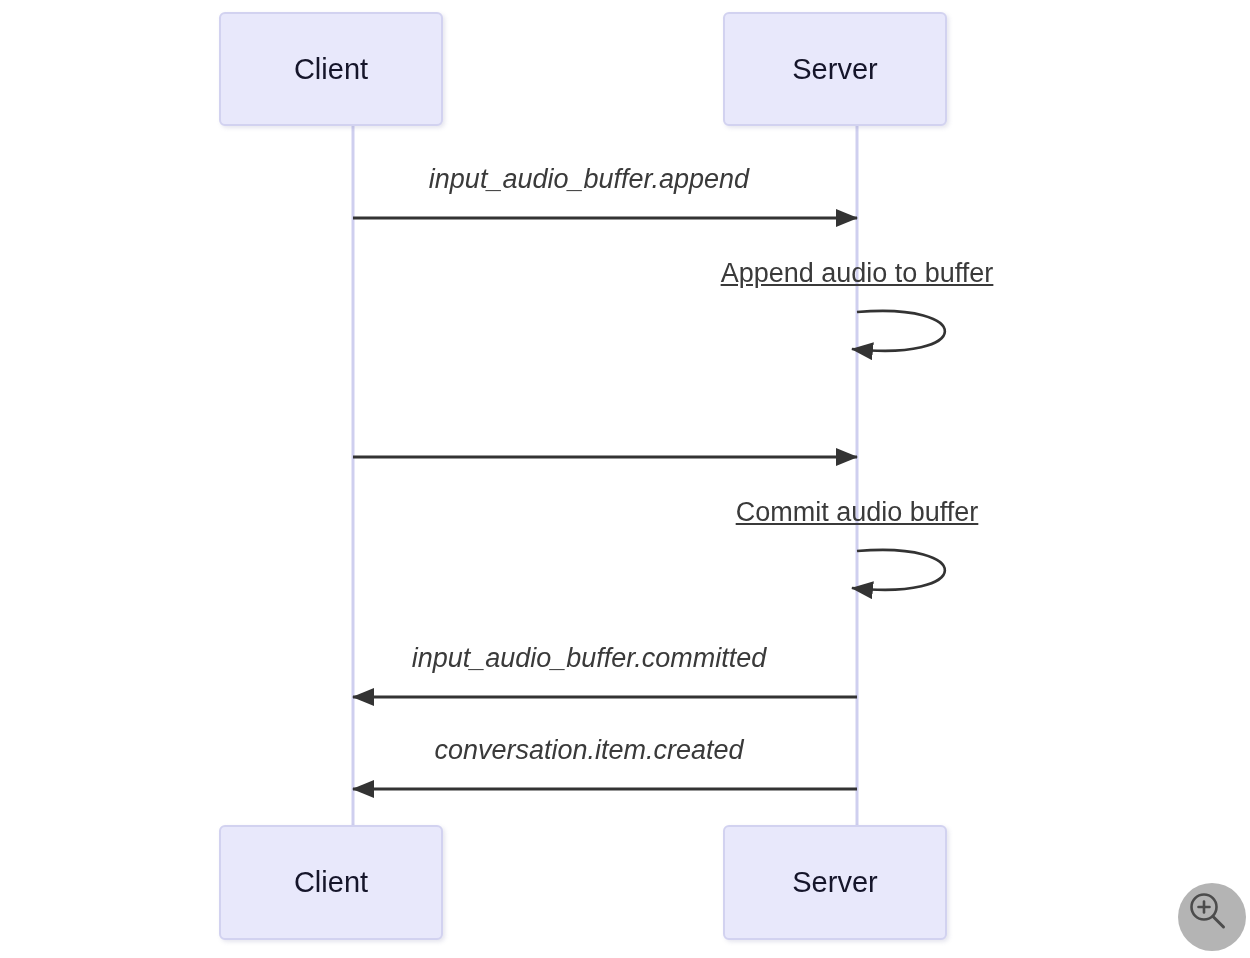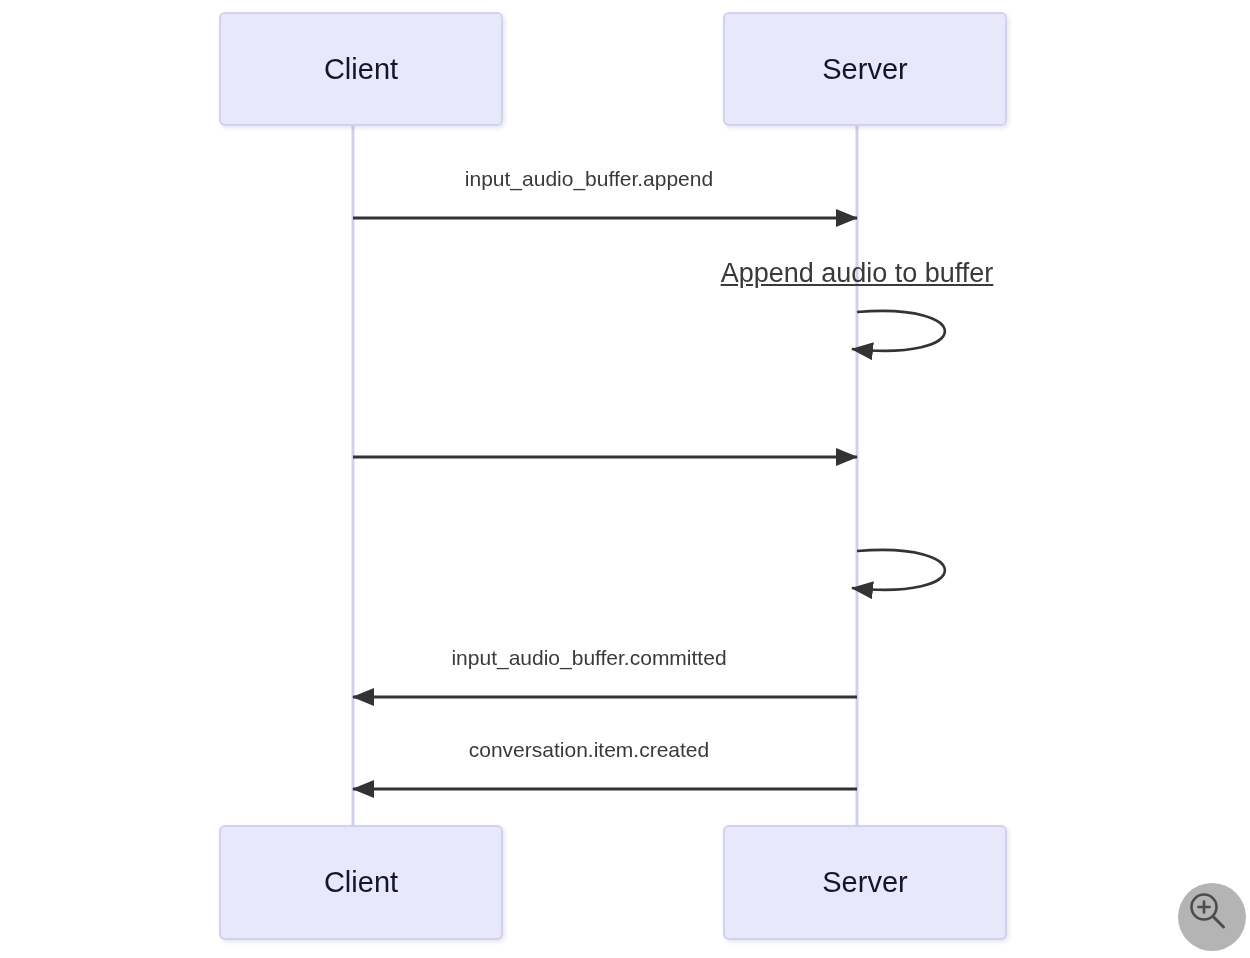--- a/index.html
+++ b/index.html
@@ -32,43 +32,44 @@
     stroke: var(--arrow, #333333);
     stroke-width: 2.6;
     fill: none;
   }
   .arrow-head {
     fill: var(--arrow, #333333);
     stroke: none;
   }
   .actor {
     position: absolute;
-    width: 284px;
+    width: 224px;
     background: var(--actor-fill, #E8E8FB);
     border: 2px solid var(--actor-border, #D2D2F0);
     border-radius: 6px;
     box-shadow: 2px 2px 4px rgba(110, 110, 160, 0.18);
     display: flex;
     align-items: center;
     justify-content: center;
     box-sizing: border-box;
   }
   .actor-label {
     font-size: 29px;
     color: var(--actor-text, #15152A);
   }
   .msg-label {
     position: absolute;
     left: 353px;
     width: 472px;
     text-align: center;
     line-height: 34px;
-    font-size: 21px;
+    font-size: 27px;
     color: var(--message-text, #3A3A3A);
     white-space: nowrap;
+    font-style: italic;
   }
   .self-label {
     position: absolute;
     left: 657px;
     width: 400px;
     text-align: center;
     line-height: 34px;
     font-size: 27px;
     color: var(--message-text, #3A3A3A);
     white-space: nowrap;
@@ -119,20 +120,21 @@
 
   <div class="actor" style="left:219px; top:12px; height:114px;">
     <span class="actor-label">Client</span>
   </div>
   <div class="actor" style="left:723px; top:12px; height:114px;">
     <span class="actor-label">Server</span>
   </div>
 
   <div class="msg-label" style="top:162px;">input_audio_buffer.append</div>
   <div class="self-label" style="top:256px;">Append audio to buffer</div>
+  <div class="self-label" style="top:495px;">Commit audio buffer</div>
   <div class="msg-label" style="top:641px;">input_audio_buffer.committed</div>
   <div class="msg-label" style="top:733px;">conversation.item.created</div>
 
   <div class="actor" style="left:219px; top:825px; height:115px;">
     <span class="actor-label">Client</span>
   </div>
   <div class="actor" style="left:723px; top:825px; height:115px;">
     <span class="actor-label">Server</span>
   </div>
 

